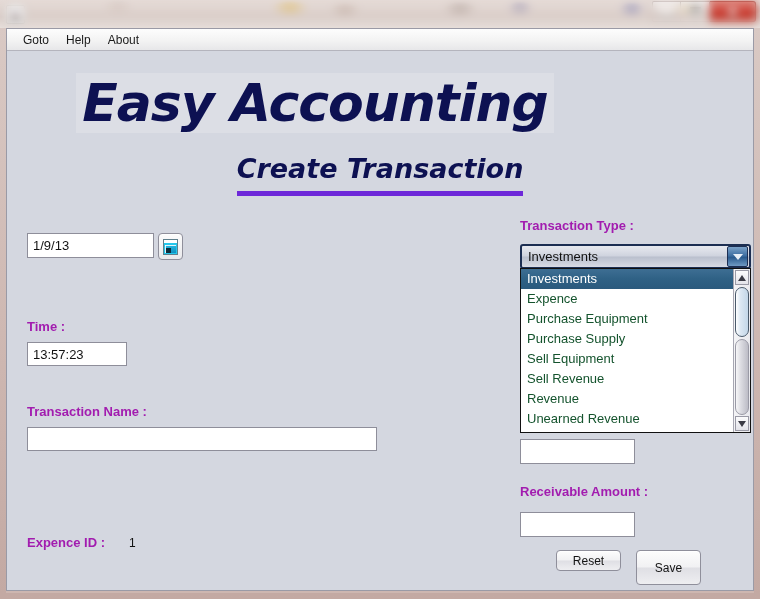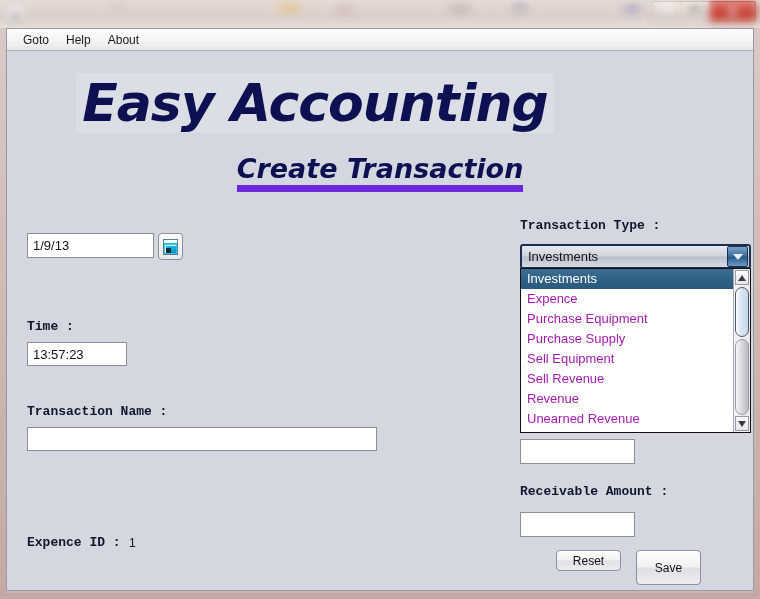--- a/index.html
+++ b/index.html
@@ -196,32 +196,32 @@
     left: 0; top: 124px;
     width: 746px;
     text-align: center;
     font-size: 27px;
     font-weight: bold;
     font-style: italic;
     color: #0d1152;
     font-family: "DejaVu Sans", sans-serif;
   }
   #page-subtitle span {
-    border-bottom: 7px solid #6d28d9;
-    padding-bottom: 1px;
+    border-bottom: 5px solid #6d28d9;
+    padding-bottom: 7px;
   }
 
   
   .form-label {
     position: absolute;
     font-size: 13px;
     font-weight: bold;
-    color: #0f172a;
-    white-space: nowrap;
-    font-family: Liberation Mono, monospace;
+    color: #a21caf;
+    white-space: nowrap;
+    font-family: Liberation Sans, sans-serif;
   }
   .form-value {
     position: absolute;
     font-size: 12px;
     color: #111;
     white-space: nowrap;
   }
   .text-field {
     position: absolute;
     background: #ffffff;
@@ -345,21 +345,21 @@
   }
   #transaction-type-list {
     flex: 1;
     overflow: hidden;
   }
   .popup-option {
     height: 20px;
     line-height: 20px;
     padding-left: 6px;
     font-size: 13px;
-    color: #a21caf;
+    color: #14532d;
     white-space: nowrap;
     cursor: default;
     font-family: "Liberation Sans", sans-serif;
   }
   .popup-option.selected {
     background: linear-gradient(180deg,#3e6e93 0%,#2f6185 50%,#2b5a7d 100%);
     color: #ffffff;
   }
   
   #popup-scrollbar {

